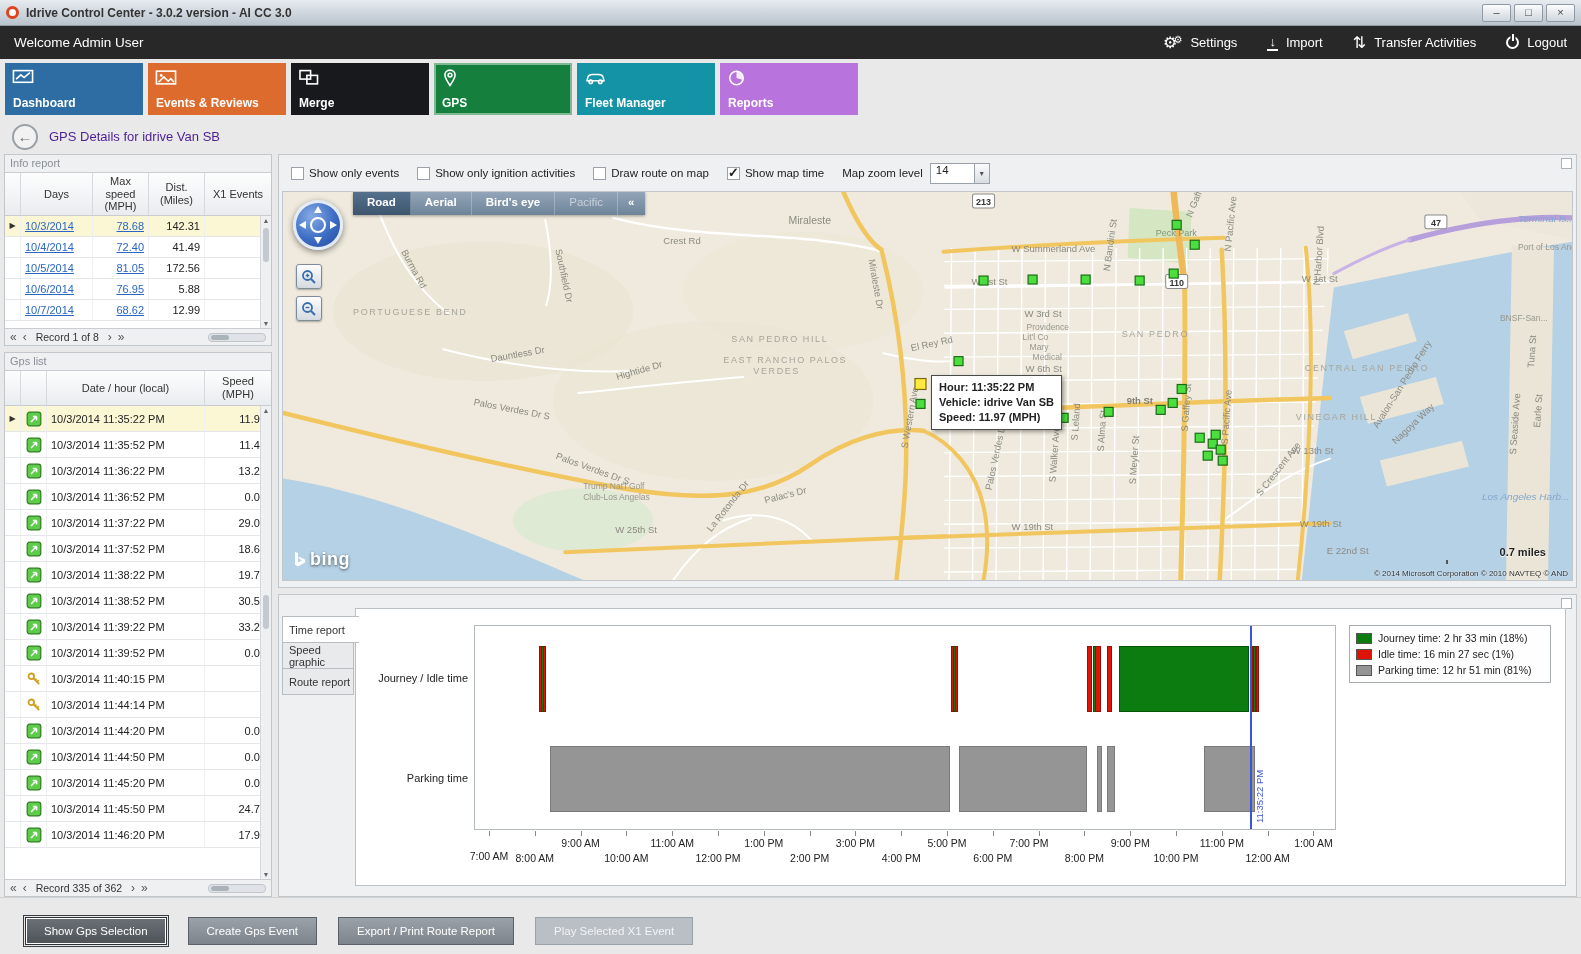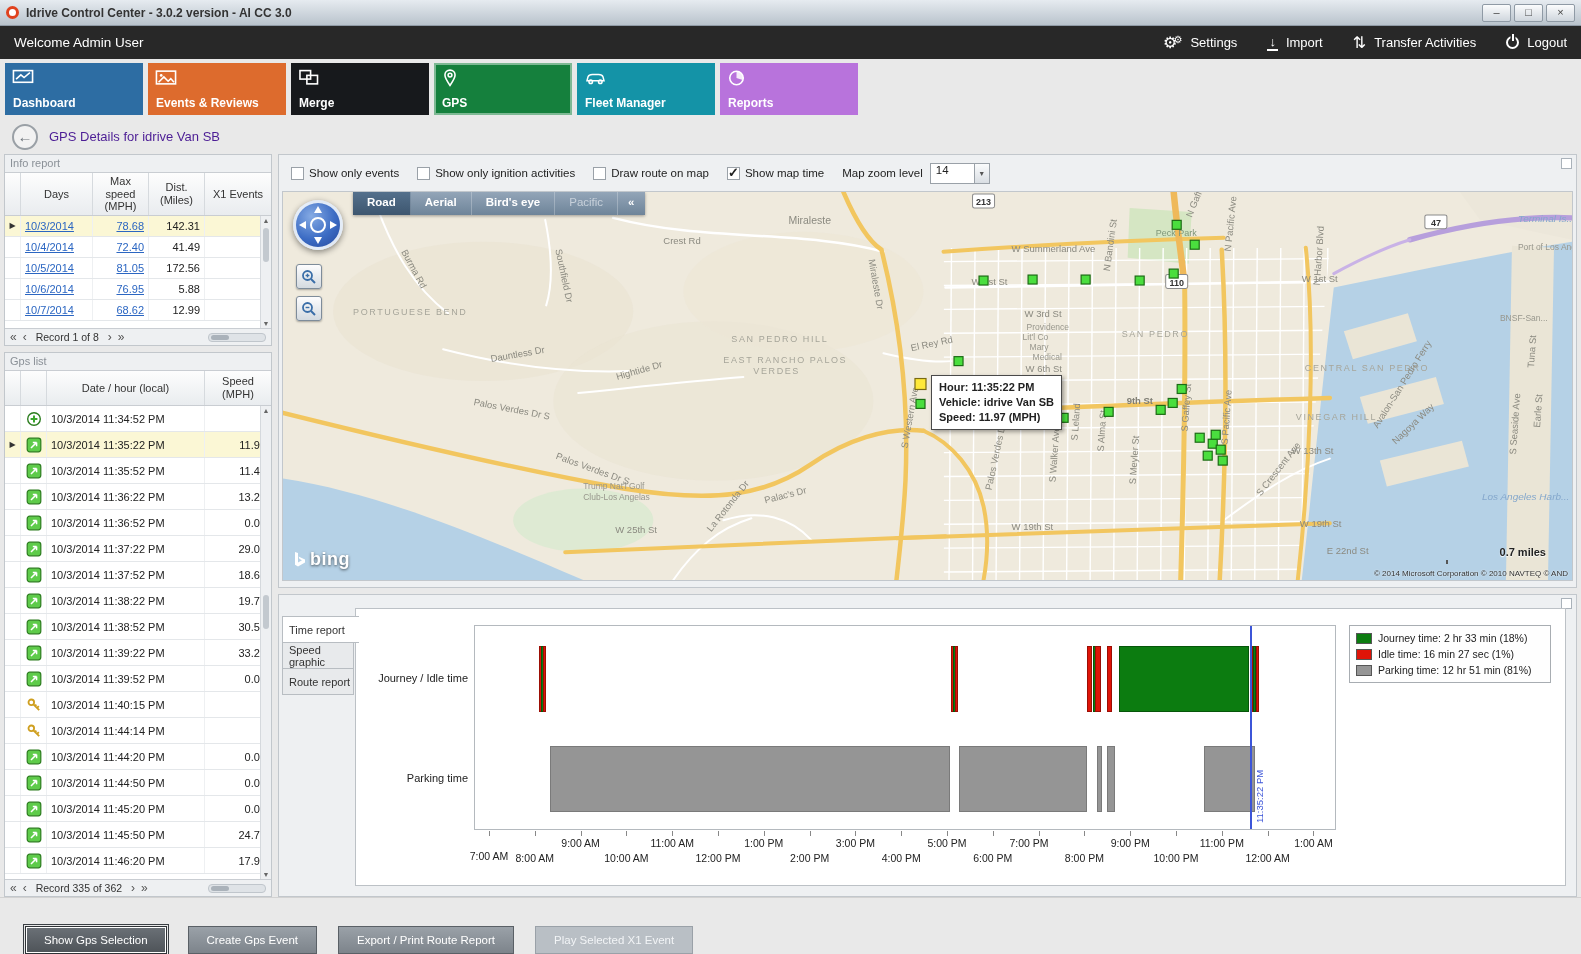--- a/index.html
+++ b/index.html
@@ -139,21 +139,21 @@
 .x-tick.r1{top:228px}
 .x-tick.r2{top:243px}
 .tick-mark{position:absolute;top:222px;width:1px;height:5px;background:#888}
 .legend{position:absolute;right:14px;top:16px;width:202px;border:1px solid #a8adb2;background:#fefefe;padding:4px 6px;font-size:10.5px}
 .leg-row{display:flex;align-items:center;gap:6px;padding:2px 0;white-space:nowrap}
 .leg-sw{width:16px;height:11px;border:1px solid #555;flex:none}
 .cursor-line{position:absolute;top:0;bottom:0;width:2px;background:#3c55d8;z-index:2}
 .cursor-label{position:absolute;color:#3c55d8;font-size:9.5px;transform:rotate(-90deg);transform-origin:0 0;white-space:nowrap;z-index:2}
 
 
-.footer{height:57px;background:#e9e9e9;border-top:1px solid #d2d2d2;display:flex;align-items:flex-end;padding:9px 0 0 25px;gap:21px}
+.footer{height:57px;background:#e9e9e9;border-top:1px solid #d2d2d2;display:flex;align-items:center;padding:9px 0 0 25px;gap:21px}
 .f-btn{height:28px;padding:0 18px;font-size:11.5px;color:#fff;border:1px solid #5a6066;background:linear-gradient(#9aa1a8,#7d848b);cursor:pointer;font-family:"Liberation Sans",sans-serif}
 .f-btn.focused{background:linear-gradient(#6b7177,#4e5358);border:1px solid #2e3236;box-shadow:inset 0 0 0 1px #fff;outline:1px solid #5d6océ368}
 .f-btn.focused{outline:1px solid #3a3f44;outline-offset:1px}
 .f-btn.disabled{background:#b9bfc5;border-color:#9aa1a8;color:#f2f4f6}
 </style>
 </head>
 <body>
 
 <div class="titlebar">
   <span class="app-logo"></span>
@@ -331,31 +331,20 @@
         <div class="gh-cell c-ind"></div>
         <div class="gh-cell c-icon"></div>
         <div class="gh-cell c-date">Date / hour (local)</div>
         <div class="gh-cell c-speed" style="border-right:none">Speed (MPH)</div>
       </div>
       <div class="grid-rows">
         <div class="vscroll">
             <span class="up">▲</span>
             <span class="vthumb" style="top:40%"></span>
             <span class="dn">▼</span>
-          </div>
-      <div class="grid-row gl">
-            <div class="cell c-ind"></div>
-            <div class="cell c-icon">
-              <svg width="16" height="16" viewBox="0 0 16 16">
-                <circle cx="8" cy="8" r="6.3" fill="#fff" stroke="#2c7d1f" stroke-width="1.4"></circle>
-                <path d="M8 4.6 V11.4 M4.6 8 H11.4" stroke="#3aa62c" stroke-width="2" fill="none"></path>
-              </svg>
-            </div>
-            <div class="cell c-date">10/3/2014 11:34:52 PM</div>
-            <div class="cell c-speed num"></div>
           </div>
           <div class="grid-row gl sel">
             <div class="cell c-ind">▶</div>
             <div class="cell c-icon">
               <svg width="16" height="16" viewBox="0 0 16 16">
                 <rect x="1.2" y="1.2" width="13.6" height="13.6" rx="2.5" fill="#5ecb4a" stroke="#2c7d1f" stroke-width="1.2"></rect>
                 <path d="M5 11 L10.6 5.4 M10.6 5.4 h-3.8 M10.6 5.4 v3.8" stroke="#fff" stroke-width="1.5" fill="none"></path>
               </svg>
             </div>
             <div class="cell c-date">10/3/2014 11:35:22 PM</div>

